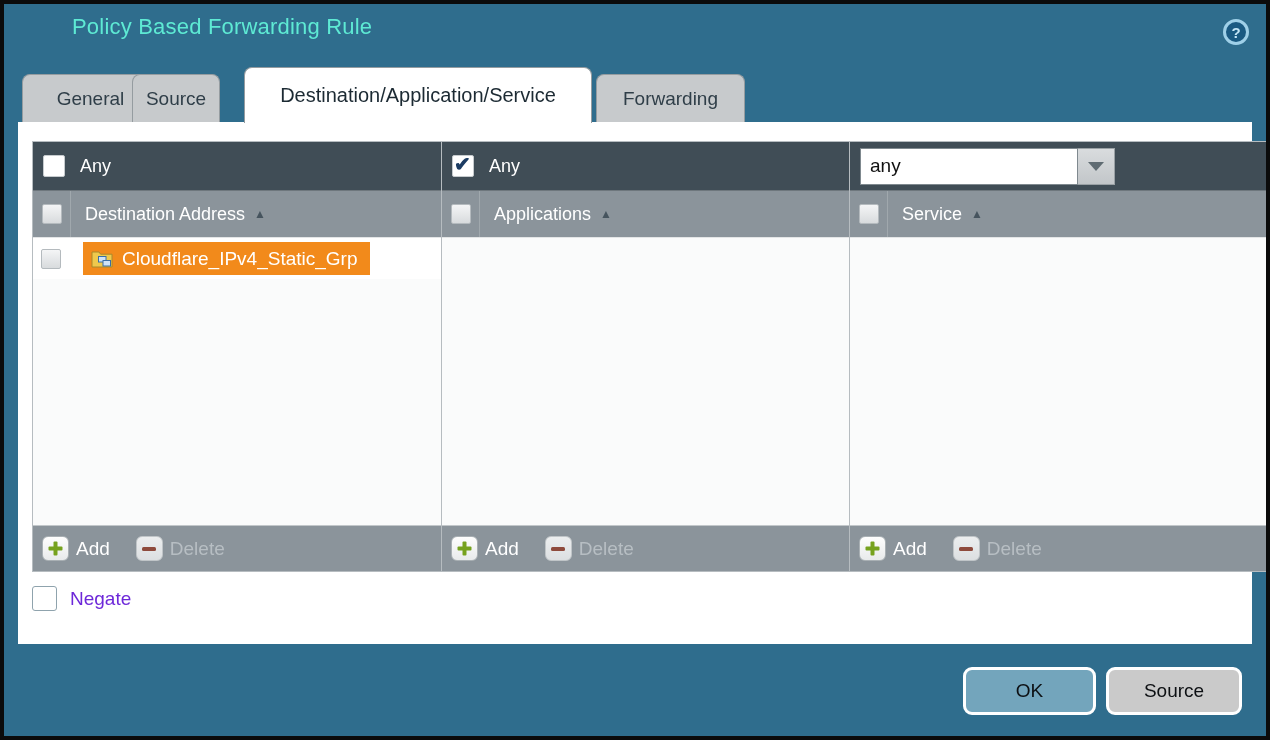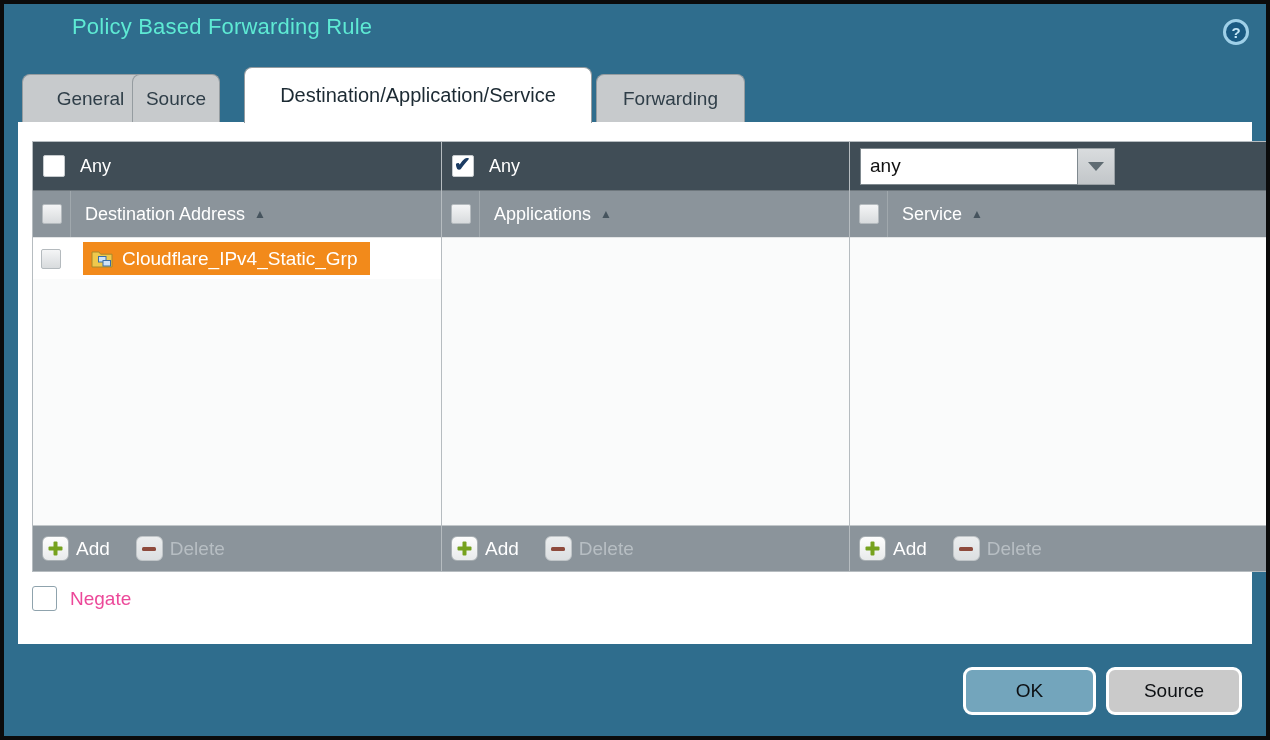--- a/index.html
+++ b/index.html
@@ -54,21 +54,21 @@
   .ico-del { background: linear-gradient(#eceeef, #dcdfe1); border: 1px solid #c0c5c8; }
 
   .dd { display: flex; align-items: center; cursor: pointer; }
   .dd-value { width: 218px; height: 37px; background: #ffffff; border: 1px solid #7f898f; font-size: 19px; color: #111; padding: 6px 0 0 9px; }
   .dd-btn { width: 37px; height: 37px; background: linear-gradient(#d9dcde, #c2c6c9); border: 1px solid #9aa1a5; border-left: none;
             display: flex; align-items: center; justify-content: center; }
   .tri-down { width: 0; height: 0; border-left: 8px solid transparent; border-right: 8px solid transparent; border-top: 9px solid #5f6b72; }
 
   .negate { position: absolute; left: 14px; top: 464px; display: flex; align-items: center; }
   .negate .cb { width: 25px; height: 25px; border: 1px solid #8fa3ad; border-radius: 3px; }
-  .negate .neglabel { margin-left: 13px; font-size: 19px; color: #ec4899; }
+  .negate .neglabel { margin-left: 13px; font-size: 19px; color: #6d28d9; }
 
   .btn { position: absolute; top: 663px; height: 48px; border: 3px solid #ffffff; border-radius: 9px;
          display: flex; align-items: center; justify-content: center; font-size: 19px; color: #0d1013; cursor: pointer; }
   .btn-ok { left: 959px; width: 133px; background: #73a5bc; }
   .btn-cancel { left: 1102px; width: 136px; background: #cacaca; }
 </style>
 </head>
 <body>
 
 <div class="frame">

